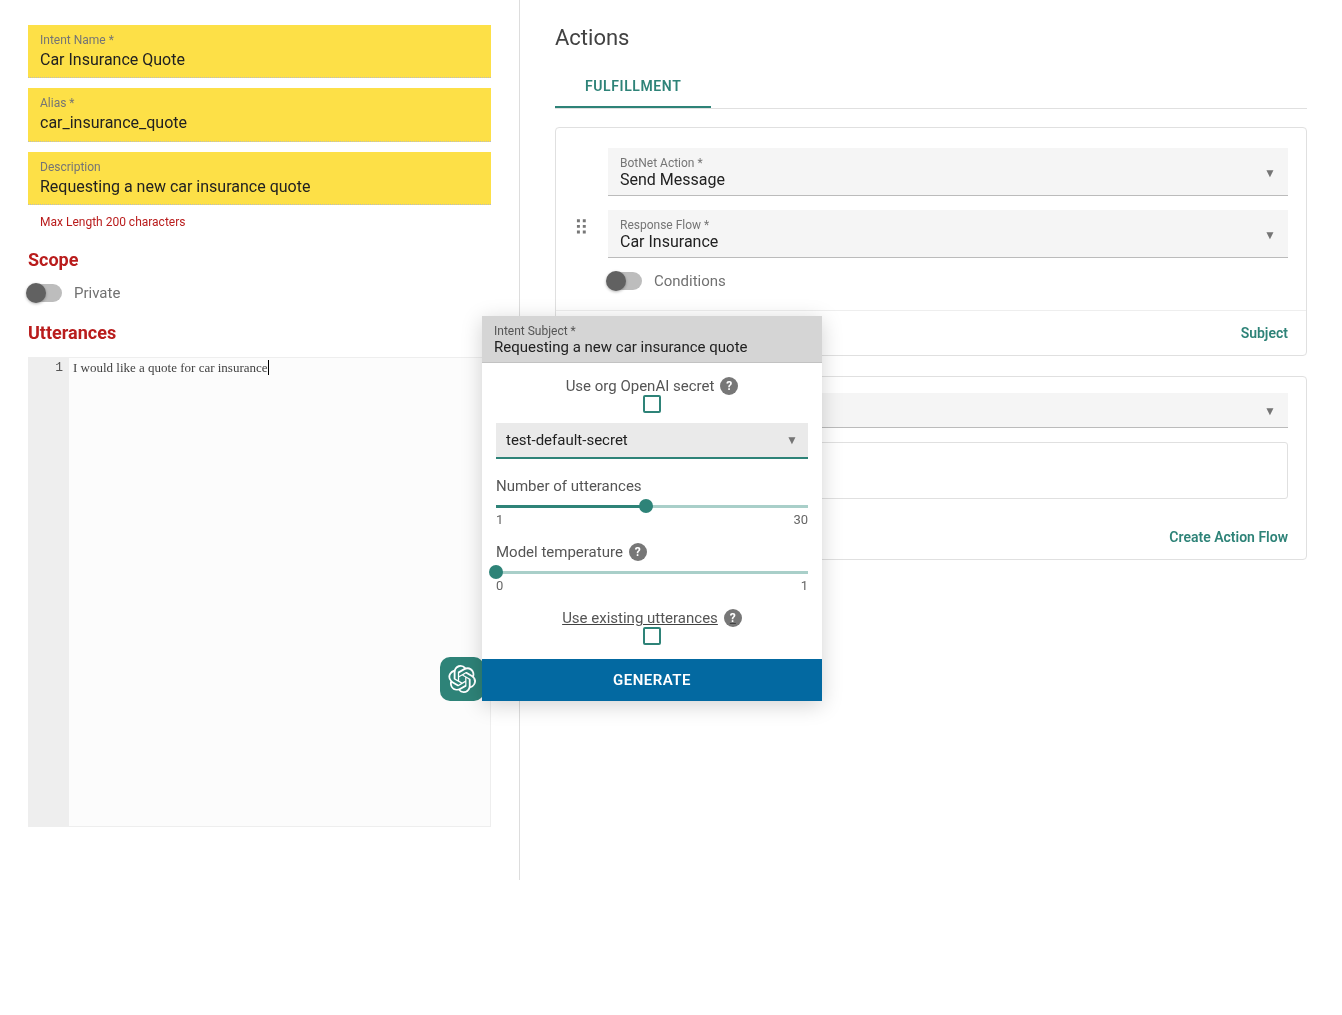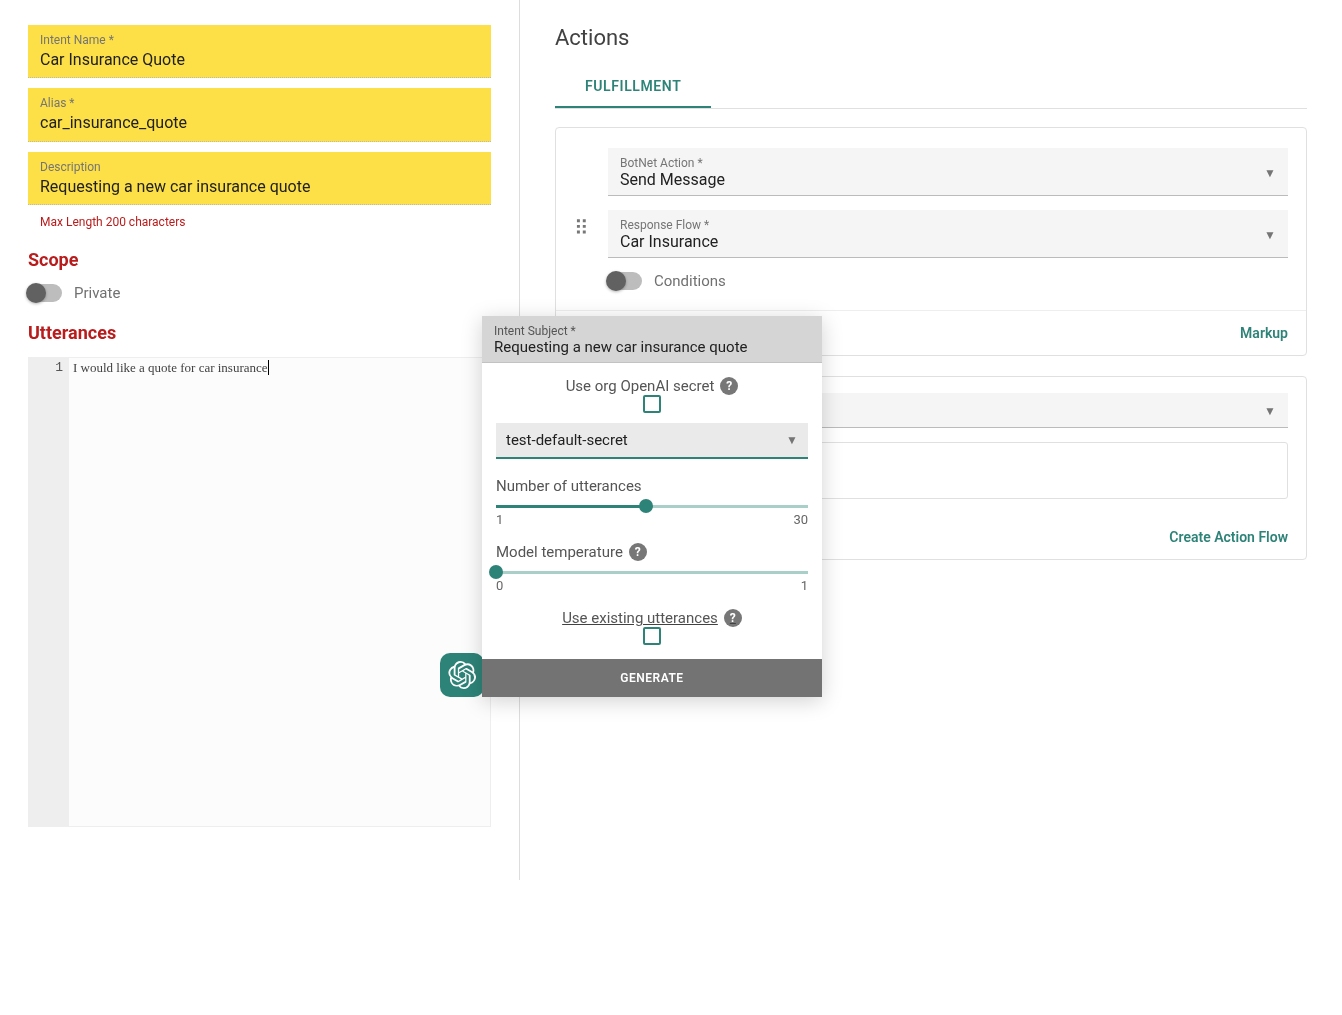--- a/index.html
+++ b/index.html
@@ -119,22 +119,22 @@
       height: 3px; background: #a9cfc9; position: relative; margin: 8px 0 4px 0;
     }
     .slider-fill { height: 3px; background: #2e8378; position: absolute; left: 0; top: 0; }
     .slider-thumb {
       width: 14px; height: 14px; background: #2e8378; border-radius: 50%;
       position: absolute; top: -6px; transform: translateX(-50%);
     }
     .slider-minmax { display: flex; justify-content: space-between; font-size: 13px; color: #666; }
     
     .gen-btn {
-      background: #737373; color: #fff; text-align: center;
-      padding: 12px; font-size: 12px; font-weight: 600; letter-spacing: 0.5px;
+      background: #0369a1; color: #fff; text-align: center;
+      padding: 12px; font-size: 15px; font-weight: 600; letter-spacing: 0.5px;
     }
     
     .select-field.empty .value { min-height: 20px; }
   </style>
 </head>
 <body>
 
 <div class="main-layout">
   <div class="left-panel">
     <div class="text-field">
@@ -192,21 +192,21 @@
             </div>
             <div class="caret">▼</div>
           </div>
           <div class="cond-row">
             <span class="switch"></span>
             <span class="switch-label">Conditions</span>
           </div>
         </div>
       </div>
       <div class="card-footer">
-        <span class="link-btn">Markup</span>
+        <span class="link-btn">Subject</span>
       </div>
     </div>
 
     <div class="action-card">
       <div style="padding:16px 18px;">
         <div class="select-field empty">
           <div class="inner">
               <div class="value"></div>
             </div>
           <div class="caret">▼</div>

